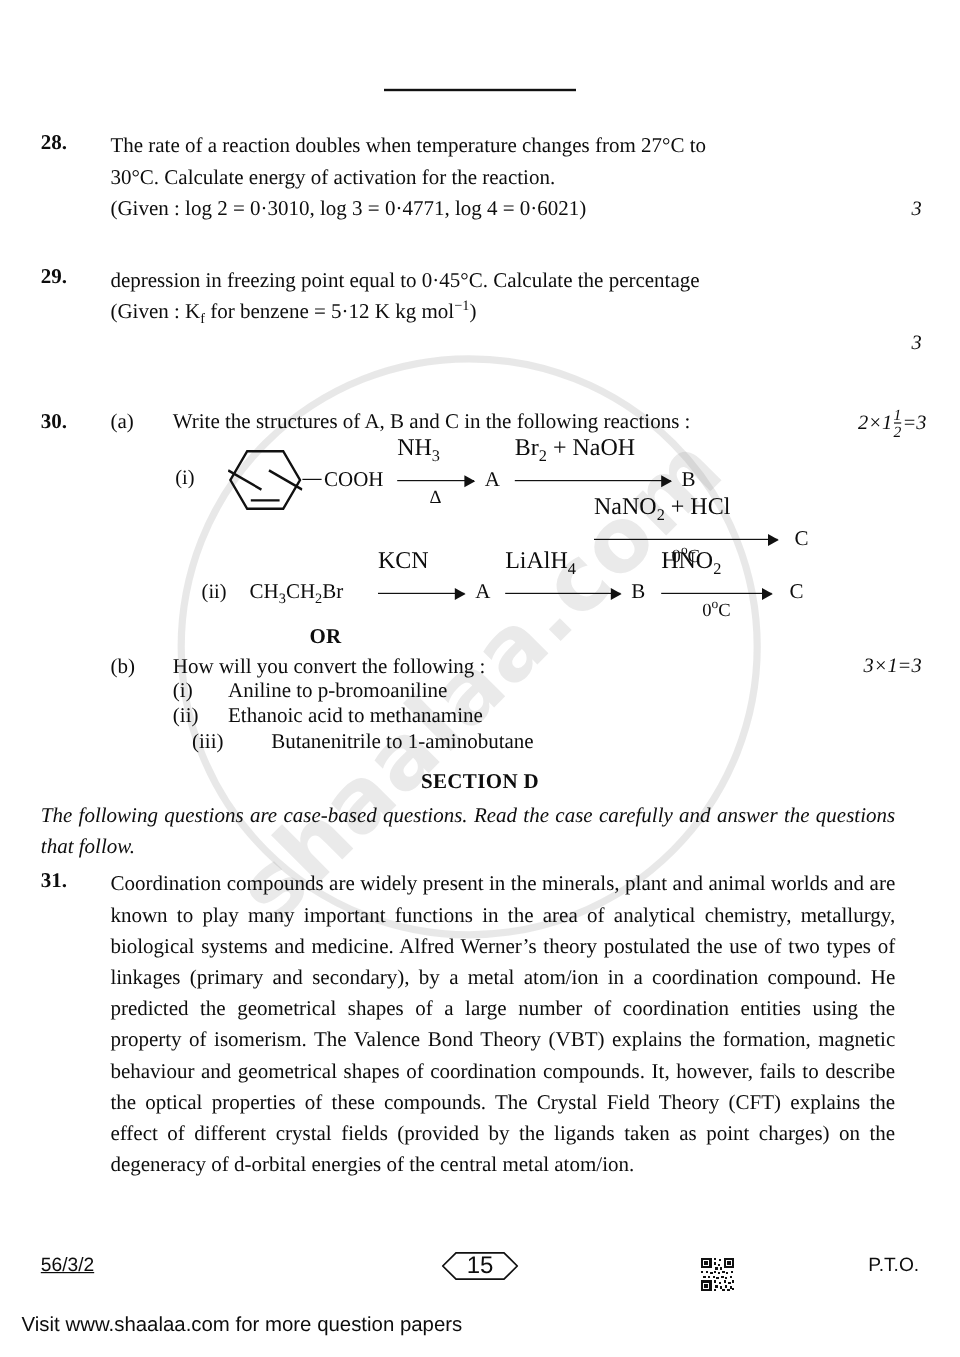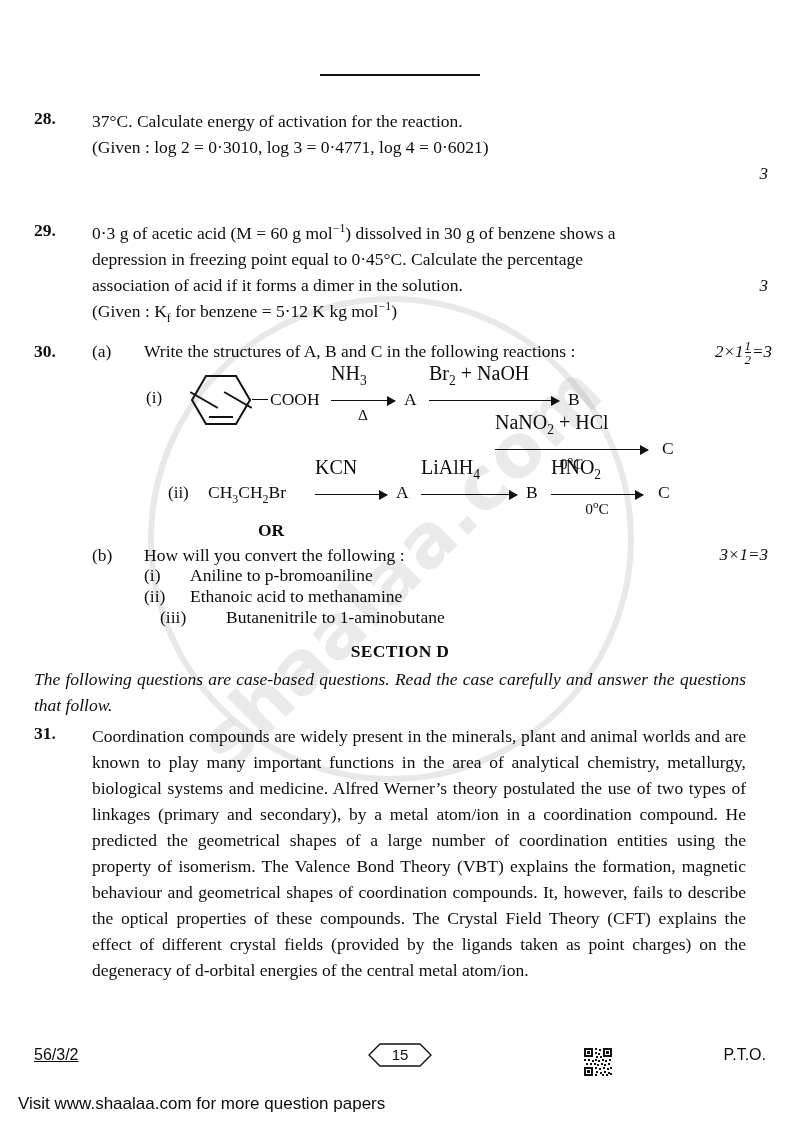--- a/index.html
+++ b/index.html
@@ -203,21 +203,21 @@
     font-size: 16px;
     text-decoration: underline;
   }
   .page-badge {
     position: absolute;
     left: 368px;
     top: 1043px;
     width: 64px;
     height: 24px;
     font-family: "Liberation Sans", sans-serif;
-    font-size: 15px;
+    font-size: 20px;
   }
   .page-badge svg { position: absolute; left: 0; top: 0; }
   .page-badge span {
     position: absolute;
     left: 0; top: 0;
     width: 64px;
     height: 24px;
     line-height: 24px;
     text-align: center;
   }
@@ -251,34 +251,31 @@
   <div id="watermark"></div>
   <div id="watermark-text">shaalaa.com</div>
 
   <div id="content">
 
     <div class="top-rule"></div>
 
     <div class="q" style="top:108px;">
       <div class="qnum">28.</div>
       <div class="qbody">
-        <div>37°C. Calculate energy of activation for the reaction.</div>
+        <div>The rate of a reaction doubles when temperature changes from 27°C to</div>
+        <div>30°C. Calculate energy of activation for the reaction.</div>
         <div>(Given : log 2 = 0·3010, log 3 = 0·4771, log 4 = 0·6021)</div>
       </div>
       <div class="marks" style="top:56px;">3</div>
     </div>
 
     <div class="q" style="top:220px;">
       <div class="qnum">29.</div>
       <div class="qbody">
-        <div>
-          <span>0·3 g of acetic acid (M = 60 g mol</span><sup>−1</sup><span>) dissolved in 30 g of benzene shows a</span>
-        </div>
         <div>depression in freezing point equal to 0·45°C. Calculate the percentage</div>
-        <div>association of acid if it forms a dimer in the solution.</div>
         <div>
           <span>(Given : K</span><sub>f</sub><span> for benzene = 5·12 K kg mol</span><sup>−1</sup><span>)</span>
         </div>
       </div>
       <div class="marks" style="top:56px;">3</div>
     </div>
 
     <div class="q" style="top:341px;">
       <div class="qnum">30.</div>
       <div class="sub-label" style="left:92px; top:0;">(a)</div>

